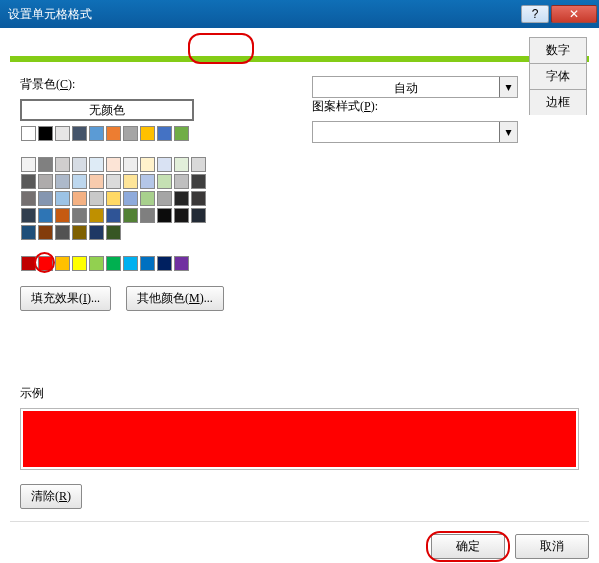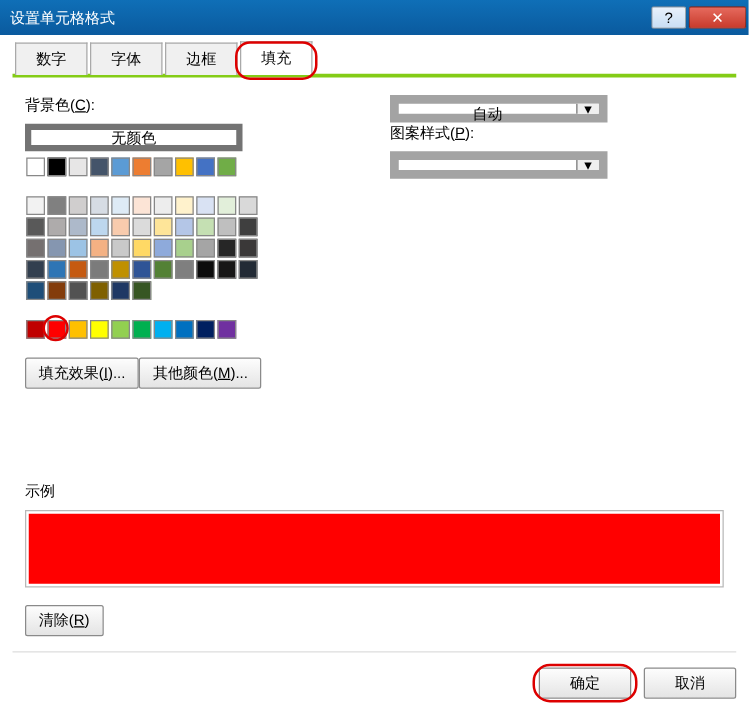--- a/index.html
+++ b/index.html
@@ -7,43 +7,43 @@
   
   .titlebar { height: 28px; background: linear-gradient(to bottom, #0f6fb7, #0a5a9e); color: #fff; display: flex; align-items: center; padding: 0 2px 0 8px; position: relative; }
   .titlebar .title { flex: 1; }
   .win-btn { width: 46px; height: 20px; display: inline-flex; align-items: center; justify-content: center; border: 1px solid rgba(0,0,0,0.3); margin-left: 2px; cursor: pointer; }
   .help-btn { background: linear-gradient(#e8f1fb,#c9def4); color:#000; height:18px; width:28px; border-radius:2px; }
   .close-btn { background: linear-gradient(#e56a5e,#c83b2c); color:#fff; height:18px; width:46px; border-radius:2px; }
   
   .dialog { width: 599px; }
   .client { padding: 8px 10px 10px 10px; background:#fff; }
   
-  .tabstrip { display: flex; align-items: flex-end; border-bottom: 3px solid #84cc16; padding-left: 2px; height: 26px; }
+  .tabstrip { display: flex; align-items: flex-end; border-bottom: 6px solid #84cc16; padding-left: 2px; height: 26px; flex-direction: column; }
   .tab { padding: 4px 16px; border: 1px solid #a9a9a9; border-bottom: none; margin-right: 2px; background: #f0f0f0; position: relative; top: 1px; cursor: pointer; }
   .tab.active { background: #fff; border-bottom: 1px solid #fff; }
   .tab-highlight { position: absolute; border: 2px solid #d00; border-radius: 12px; pointer-events:none; }
   
-  .content { padding: 14px 10px 6px 10px; }
+  .content { padding: 14px 10px 6px 10px; font-family: Liberation Serif, serif; }
   .cols { display: flex; }
   .left { width: 280px; }
   .right { flex: 1; padding-left: 12px; }
   .label { margin-bottom: 6px; }
   .label u { text-decoration: underline; }
   
-  .nocolor { width: 174px; height: 22px; border: 5px solid #737373; display:flex; align-items:center; justify-content:center; background:#fff; cursor:pointer; }
+  .nocolor { width: 174px; height: 22px; border: 2px solid #737373; display:flex; align-items:center; justify-content:center; background:#fff; cursor:pointer; }
   
   .swatches { display:flex; flex-wrap:wrap; width: 187px; margin-top:4px; }
   .sw { width:15px; height:15px; border:1px solid #888; margin: 1px; cursor:pointer; }
   .ring { position:absolute; border:2px solid #d00; border-radius:50%; pointer-events:none; }
   
-  .combo { width: 174px; height: 22px; border:7px solid #a3a3a3; display:flex; align-items:flex-start; background:#fff; position:relative; }
+  .combo { width: 206px; height: 22px; border:1px solid #a3a3a3; display:flex; align-items:flex-end; background:#fff; position:relative; }
   .combo .val { flex:1; text-align:center; }
   .combo .arrow { width:18px; height:100%; border-left:1px solid #777; display:flex; align-items:center; justify-content:center; background:#efefef; cursor:pointer; }
   
-  .btn-row { display:flex; gap:0; margin-top:14px; }
+  .btn-row { display:flex; gap:15px; margin-top:14px; }
   .btn { border:1px solid #8a8a8a; background: linear-gradient(#fdfdfd,#e4e4e4); padding: 3px 10px; cursor:pointer; border-radius:2px; }
   
   .sample-sec { margin-top: 74px; }
   .sample-box-outer { border:1px solid #b8b8b8; padding:2px; margin-top:4px; }
   .sample-box { height: 56px; }
   
   .bottom { display:flex; justify-content:flex-end; gap:10px; padding-top:12px; }
   .bottom .btn { min-width: 74px; text-align:center; }
   .clear-row { display:flex; justify-content:flex-start; margin-top:14px; }
   .ok-ring { position:absolute; border:2px solid #d00; border-radius:14px; pointer-events:none; }
@@ -57,21 +57,20 @@
     <span class="title">设置单元格格式</span>
     <span class="win-btn help-btn">?</span>
     <span class="win-btn close-btn">✕</span>
   </div>
 
   <div class="client">
     <div class="tabstrip" style="position:relative;">
       <div class="tab"><span>数字</span></div>
       <div class="tab"><span>字体</span></div>
       <div class="tab"><span>边框</span></div>
-      <div class="tab active" id="tab-fill"><span>填充</span></div>
       <div class="tab-highlight" id="tab-ring" style="left: 178px; top: -3px; width: 66px; height: 31px;"></div>
     </div>
 
     <div class="content">
       <div class="cols">
 
         <div class="left">
           <div class="label">
             <span>背景色(</span><u>C</u><span>):</span>
           </div>

